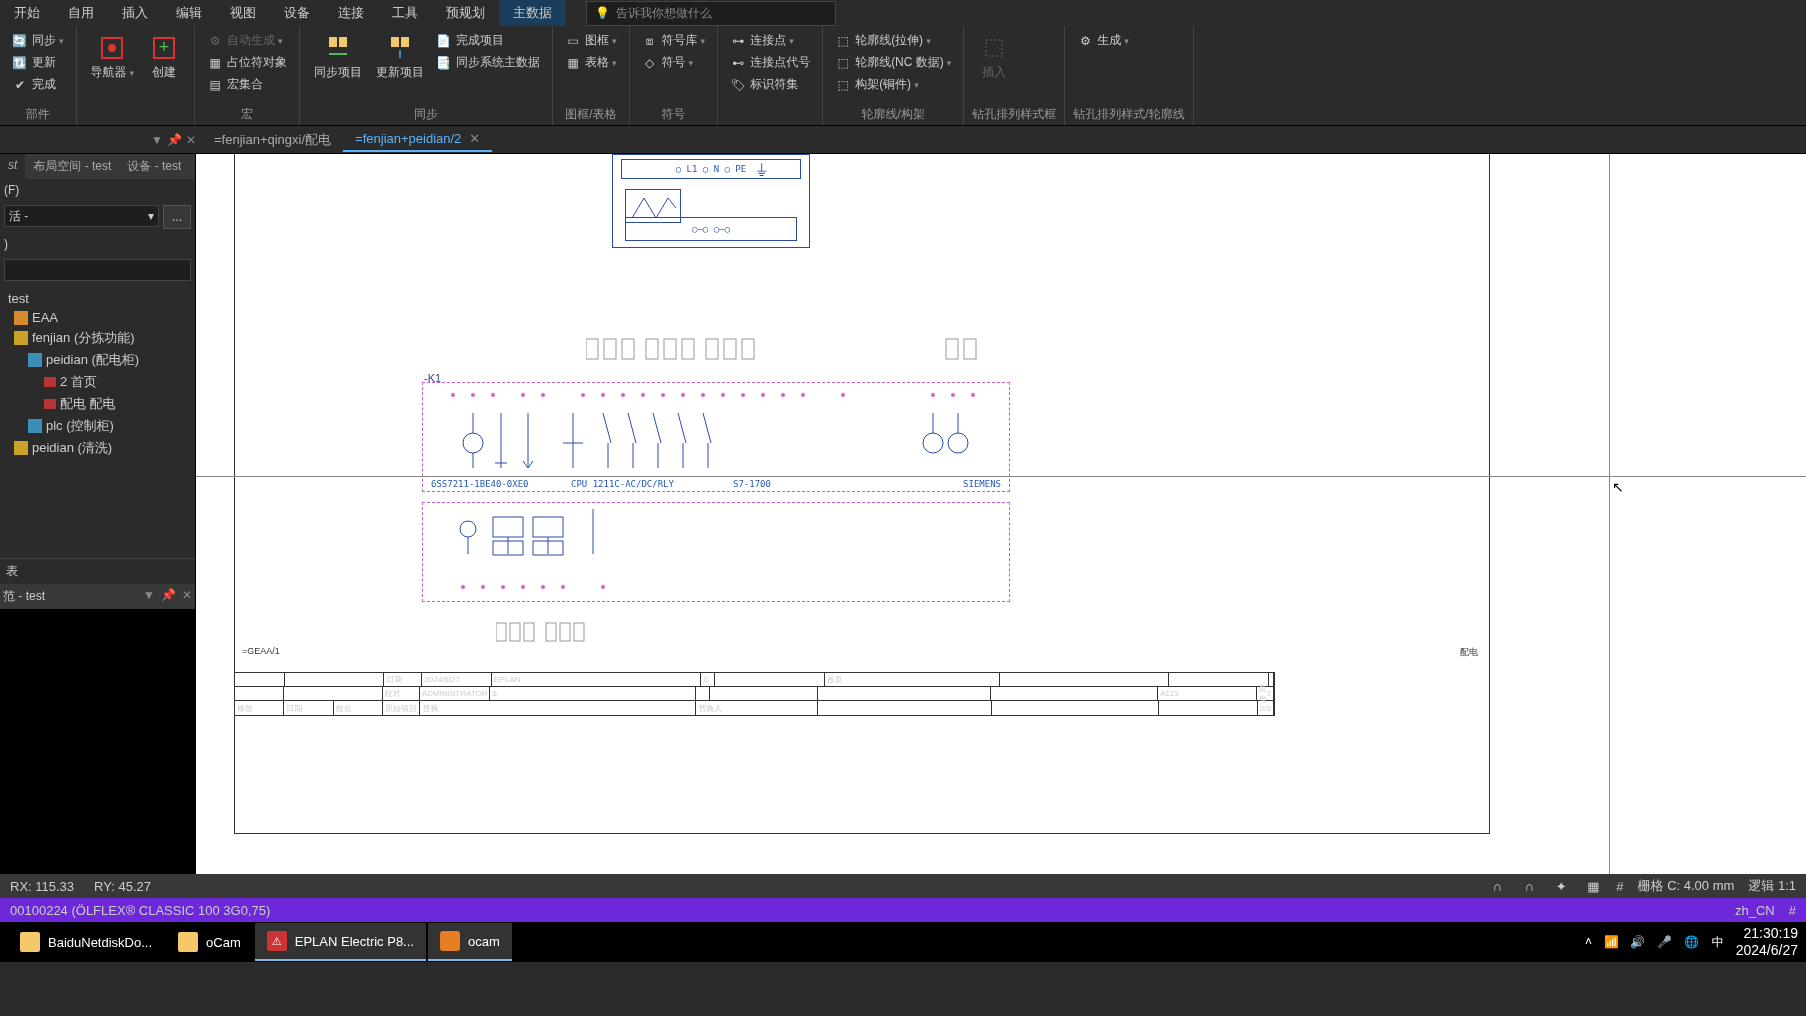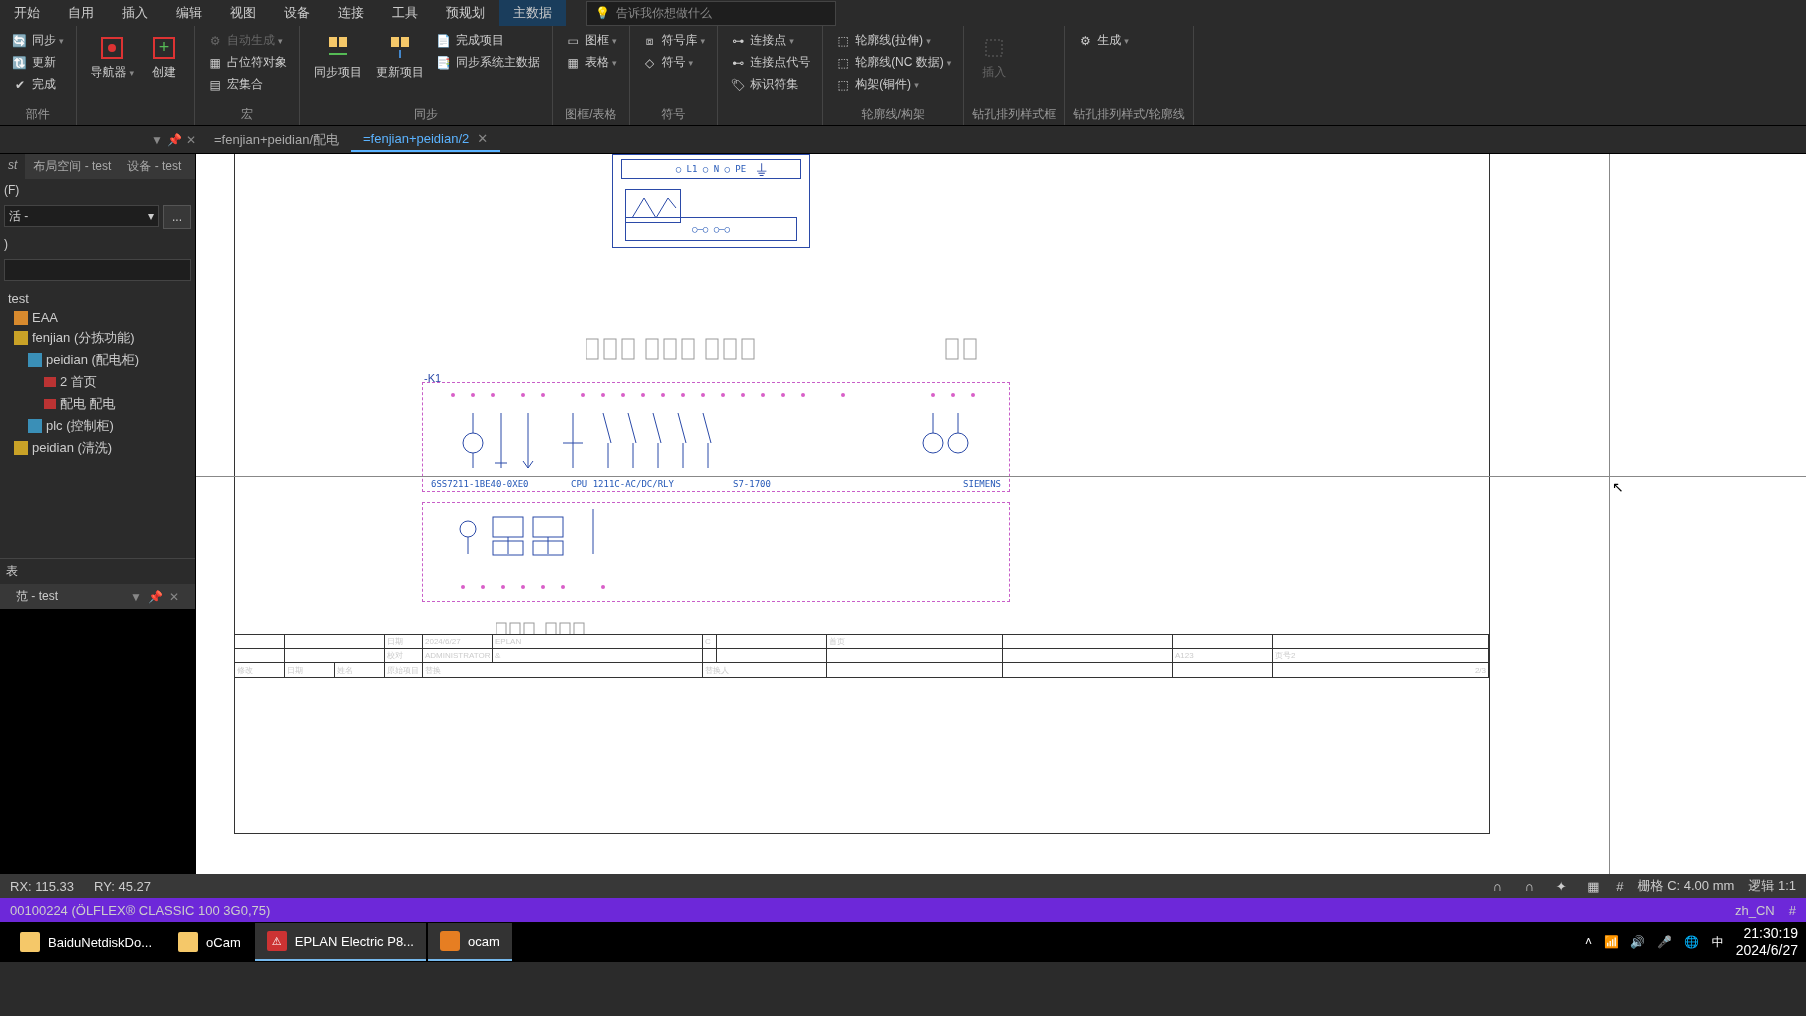--- a/index.html
+++ b/index.html
@@ -48,21 +48,21 @@
 .tree-item.indent1 { padding-left: 14px; }
 .tree-item.indent2 { padding-left: 28px; }
 .tree-item.indent3 { padding-left: 44px; }
 .tree-icon { width: 14px; height: 14px; display: inline-flex; align-items: center; justify-content: center; }
 .ti-orange { background: #d88a2e; }
 .ti-yellow { background: #c9a227; }
 .ti-cyan { background: #3a8fb7; }
 .ti-red { background: #b33; width: 12px; height: 10px; }
 
 .panel-section-label { padding: 4px 6px; background: #2b2b2b; color: #ccc; border-top: 1px solid #444; }
-.panel-header2 { padding: 4px 16px; background: #383838; color: #ccc; display: flex; justify-content: space-between; align-items: center; }
+.panel-header2 { padding: 4px 3px; background: #383838; color: #ccc; display: flex; justify-content: space-between; align-items: flex-start; }
 .preview-box { flex: 1; background: #000; min-height: 160px; }
 
 
 .canvas-wrap { flex: 1; position: relative; background: #fff; overflow: hidden; }
 .canvas { position: absolute; inset: 0; background-image: radial-gradient(circle, #888 0.5px, transparent 0.5px); background-size: 10px 10px; background-position: 2px 2px; }
 .crosshair-h { position: absolute; left: 0; right: 0; top: 322px; height: 1px; background: #888; }
 .crosshair-v { position: absolute; top: 0; bottom: 0; left: 1413px; width: 1px; background: #888; }
 .cursor-arrow { position: absolute; top: 325px; left: 1416px; color: #000; font-size: 14px; }
 
 .sch-box { position: absolute; border: 1px solid #2b4aa8; background: rgba(255,255,255,0.95); }
@@ -309,21 +309,21 @@
 
 </div>
 
 <div class="tabs-bar">
   <div class="panel-controls" style="width:196px;justify-content:flex-end">
     <span>▼</span>
     <span>📌</span>
     <span>✕</span>
   </div>
   <div class="doc-tab">
-    <span>=fenjian+peidian/配电</span>
+    <span>=fenjian+qingxi/配电</span>
   </div>
   <div class="doc-tab active">
     <span>=fenjian+peidian/2</span>
     <span class="tab-close">✕</span>
   </div>
 </div>
 
 <div class="main-area">
 
   <div class="left-panel">
@@ -529,21 +529,21 @@
         <rect x="50" y="3" width="10" height="18"></rect>
             <rect x="64" y="3" width="10" height="18"></rect>
             <rect x="78" y="3" width="10" height="18"></rect>
       </g>
         </svg>
     </div>
 
     <div style="position:absolute;left:46px;top:492px;font-size:9px;color:#333">=GEAA/1</div>
     <div style="position:absolute;left:1264px;top:492px;font-size:9px;color:#333">配电</div>
 
-    <div class="title-block" style="left:38px;top:480px;width:1256px;height:44px">
+    <div class="title-block" style="left:38px;top:518px;width:1041px;height:44px">
       <div class="tb-row">
         <div class="tb-cell" style="width:50px"></div>
         <div class="tb-cell" style="width:100px"></div>
         <div class="tb-cell" style="width:38px">日期</div>
         <div class="tb-cell" style="width:70px">2024/6/27</div>
         <div class="tb-cell" style="width:210px">EPLAN</div>
         <div class="tb-cell" style="width:14px">C</div>
         <div class="tb-cell" style="width:110px"></div>
         <div class="tb-cell" style="width:176px">首页</div>
         <div class="tb-cell" style="width:170px"></div>

